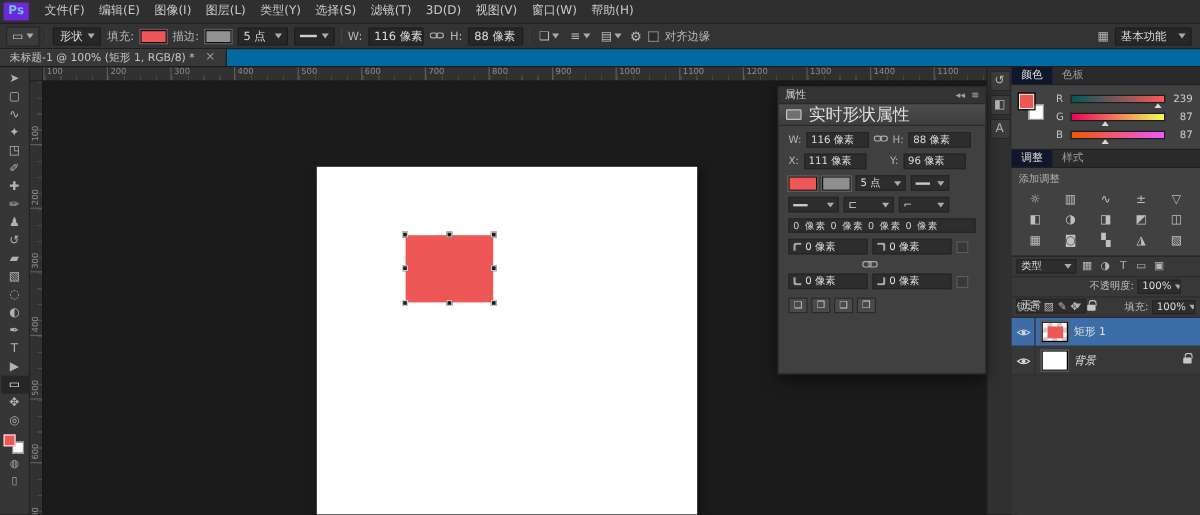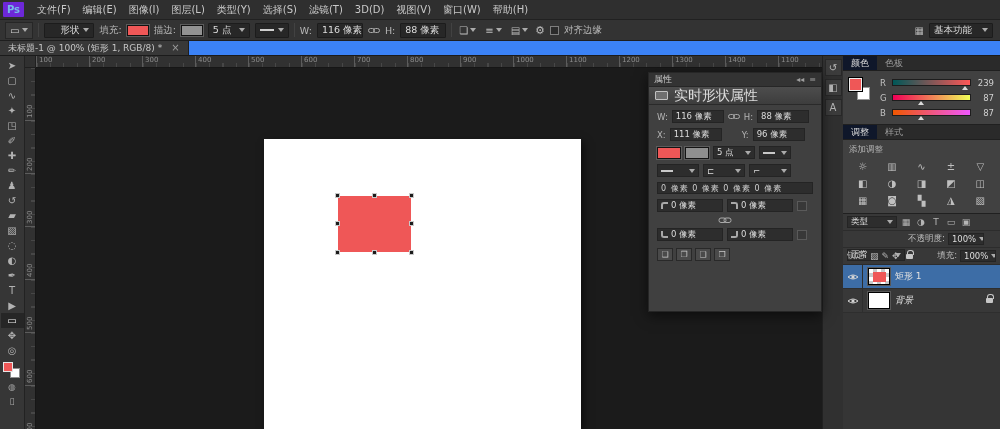--- a/index.html
+++ b/index.html
@@ -32,21 +32,21 @@
   .swatch-stroke { background:#929292; }
   .w-field { width:46px; } .h-field { width:46px; }
   .stroke-line { display:inline-block; width:18px; height:2px; background:#cfcfcf; }
   .ob-icon-drop { display:flex; align-items:center; gap:2px; color:#bdbdbd; font-size:10px; padding:1px 2px; }
   .ob-gear { color:#bdbdbd; font-size:11px; }
   .checkbox { width:9px; height:9px; border:1px solid #7e7e7e; background:#2b2b2b; }
   .ob-right { margin-left:auto; display:flex; align-items:center; gap:5px; padding-right:2px; }
   .ws-icon { color:#b5b5b5; font-size:10px; }
 
   
-  .tabbar { position:absolute; left:0; top:41px; width:100%; height:15px; background:#3b82f6;
+  .tabbar { position:absolute; left:0; top:41px; width:100%; height:15px; background:#0369a1;
             border-bottom:1px solid #1b1b1b; display:flex; }
   .doc-tab { display:inline-flex; align-items:center; height:100%; padding:0 8px; background:#383838;
              border-right:1px solid #1e1e1e; font-size:9px; color:#c6c6c6; gap:9px; white-space:nowrap; }
   .tab-close { color:#9a9a9a; font-size:10px; line-height:10px; }
 
   
   .toolbar { position:absolute; left:0; top:56px; width:25px; height:373px; background:#363636;
              border-right:1px solid #222; display:flex; flex-direction:column; align-items:center; padding-top:2px; }
   .tools-list { display:flex; flex-direction:column; align-items:center; }
   .tool { width:23px; height:15px; display:flex; align-items:center; justify-content:center;
@@ -212,21 +212,21 @@
         <div class="menu-item">帮助(H)</div>
       </div>
   </div>
 
   <div class="optionsbar">
     <div class="ob-preset">
       <span class="preset-glyph">▭</span>
       <span class="caret"></span>
     </div>
     <div class="ob-sep"></div>
-    <div class="ob-field" style="width:50px;justify-content:flex-end">
+    <div class="ob-field" style="width:40px;justify-content:center">
       <span>形状</span>
       <span class="caret"></span>
     </div>
     <span class="ob-label">填充:</span>
     <div class="swatch" style="background-color: rgb(239, 87, 87);"></div>
     <span class="ob-label">描边:</span>
     <div class="swatch swatch-stroke"></div>
     <div class="ob-field" style="width:42px;justify-content:space-between">
       <span>5 点</span>
       <span class="caret"></span>

